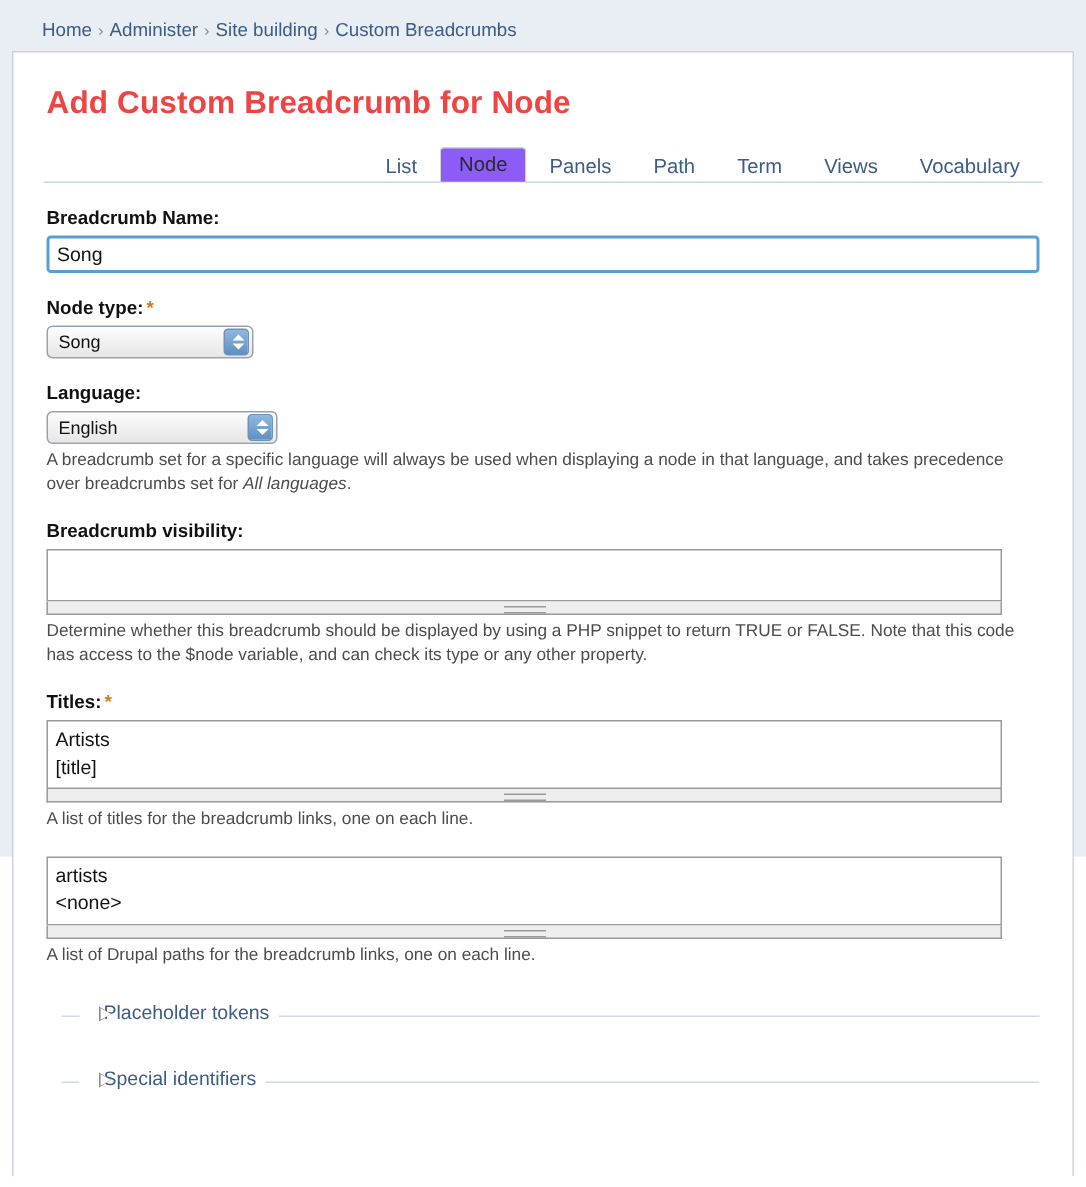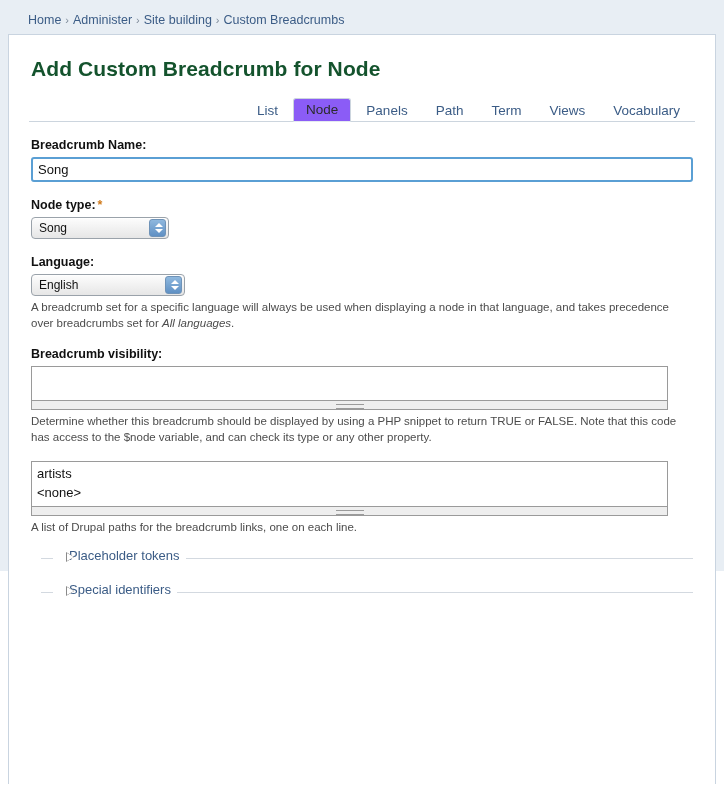--- a/index.html
+++ b/index.html
@@ -52,21 +52,21 @@
     height: 750px;
     background: #ffffff;
     border: 1px solid #c9d4e0;
     border-bottom: none;
     box-sizing: border-box;
     overflow: hidden;
   }
   .page-title {
     font-size: 21px;
     font-weight: bold;
-    color: #14532d;
+    color: #ef4444;
     padding: 22px 0 0 22px;
     letter-spacing: 0.1px;
   }
   
   .tabs {
     margin: 14px 20px 0 20px;
     border-bottom: 1px solid #ccd5de;
     height: 26px;
     display: flex;
     align-items: flex-end;
@@ -214,21 +214,21 @@
     left: 50%;
     top: 3px;
     margin-left: -14px;
     width: 28px;
     height: 3px;
     border-top: 1px solid #9a9a9a;
     border-bottom: 1px solid #9a9a9a;
   }
   
   .collapsible {
-    margin-top: 12px;
+    margin-top: 22px;
     position: relative;
     height: 22px;
   }
   .collapsible .rule {
     position: absolute;
     left: 0;
     right: 0;
     top: 10px;
     border-top: 1px solid #d3d9e0;
   }
@@ -325,20 +325,31 @@
 
       <div class="field">
         <div class="field-label">Breadcrumb visibility:</div>
         <div class="ta-wrap">
           <textarea class="ta" rows="2" style="height: 35px;"></textarea>
           <div class="grippie"></div>
         </div>
         <div class="description">Determine whether this breadcrumb should be displayed by using a PHP snippet to return TRUE or FALSE. Note that this code has access to the $node variable, and can check its type or any other property.</div>
       </div>
 
+      <div class="field">
+        <div class="field-label">
+          <span>Titles:</span><span class="required-star">*</span>
+        </div>
+        <div class="ta-wrap">
+          <textarea class="ta" rows="2" style="height: 46px;">Artists
+[title]</textarea>
+          <div class="grippie"></div>
+        </div>
+        <div class="description">A list of titles for the breadcrumb links, one on each line.</div>
+      </div>
 
       <div class="field">
         <div class="ta-wrap">
           <textarea class="ta" rows="2" style="height: 46px;">artists
 &lt;none&gt;</textarea>
           <div class="grippie"></div>
         </div>
         <div class="description">A list of Drupal paths for the breadcrumb links, one on each line.</div>
       </div>
 

